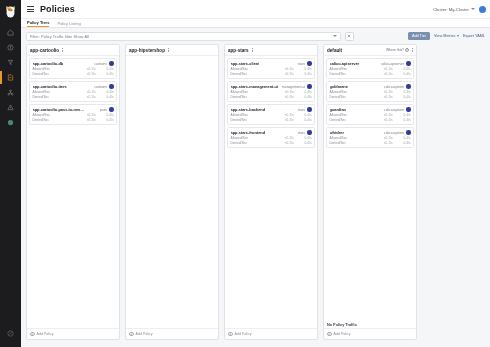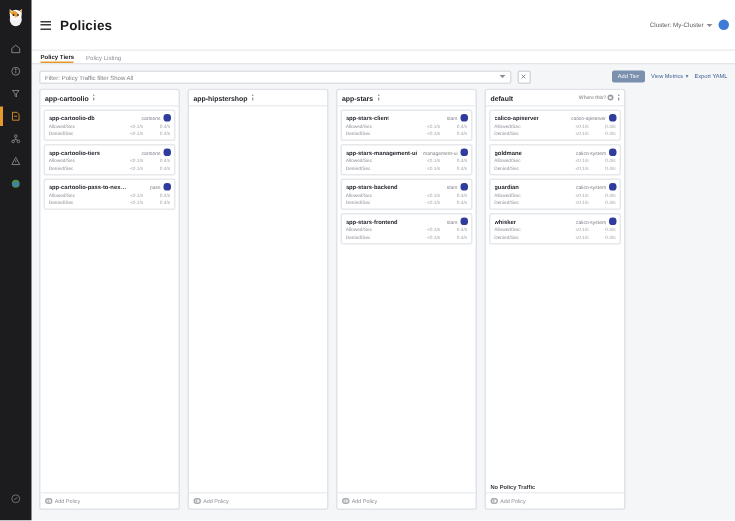--- a/index.html
+++ b/index.html
@@ -39,21 +39,21 @@
   .sidebar-bottom {
     position: absolute; bottom: 6px; left: 0; right: 0;
     display: flex; justify-content: center;
     color: #8a8a8e;
   }
 
   
   .main { flex: 1; display: flex; flex-direction: column; background: #f5f6f8; }
 
   .topbar {
-    height: 34px; background: #fff;
+    height: 19px; background: #fff;
     display: flex; align-items: center;
     padding: 0 4px 0 6px;
     border-bottom: 1px solid #eceef1;
     flex: none;
   }
   .hamburger { display: flex; flex-direction: column; gap: 1.5px; margin-right: 6px; cursor: pointer; }
   .hamburger span { display: block; width: 7px; height: 1px; background: #3b3b3f; }
   .page-title { font-size: 9px; font-weight: bold; color: #1b1b1d; letter-spacing: .1px; }
   .topbar-right { margin-left: auto; display: flex; align-items: center; gap: 4px; }
   .cluster-sel { font-size: 4.2px; color: #5a5a60; display: flex; align-items: center; gap: 2px; cursor: pointer; }

